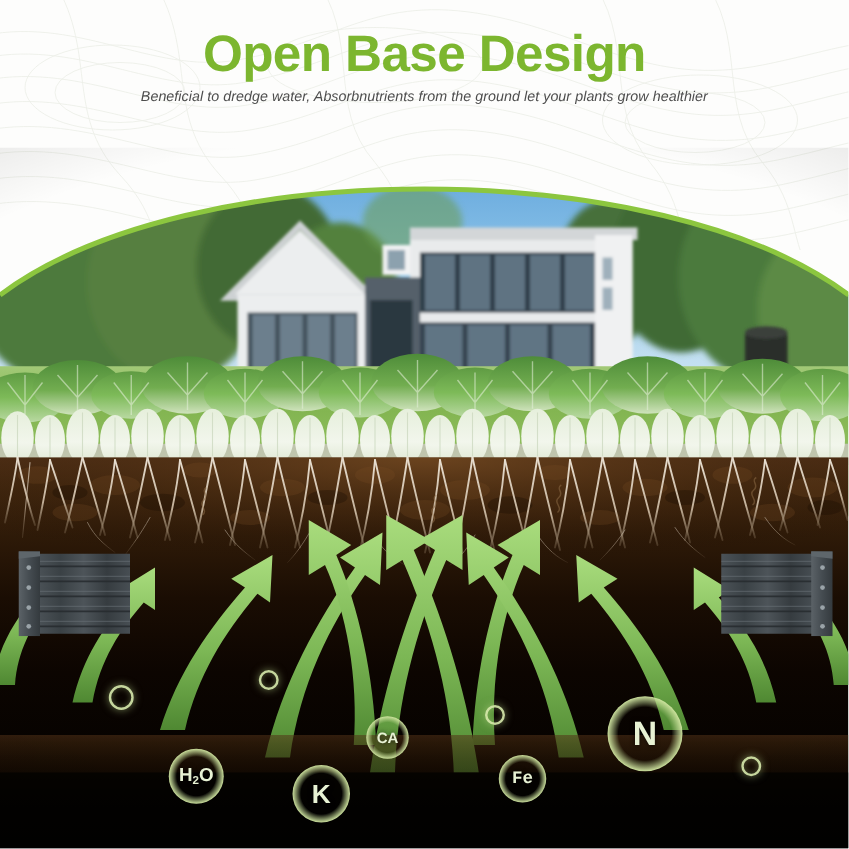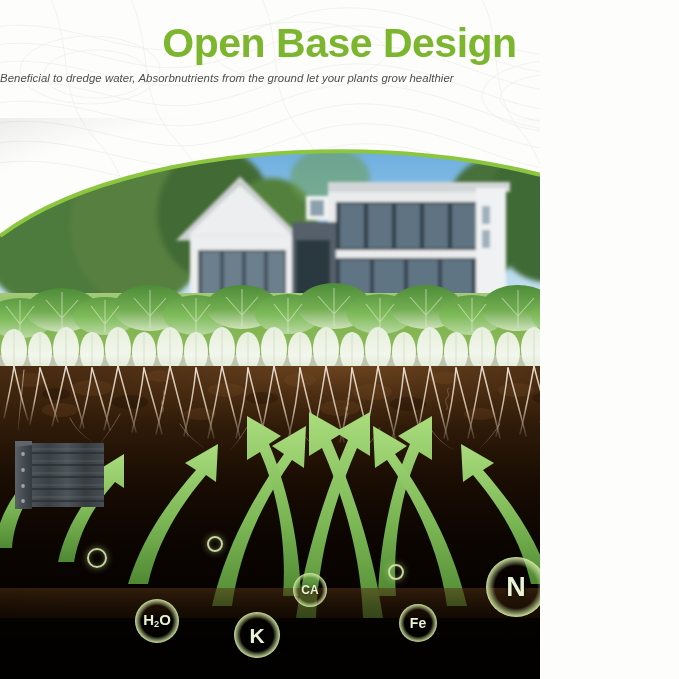--- a/index.html
+++ b/index.html
@@ -3,35 +3,35 @@
 <meta charset="utf-8">
 <style>
   * { margin:0; padding:0; box-sizing:border-box; }
   html,body { width:679px; height:679px; overflow:hidden; }
   body {
     font-family: "Liberation Sans", sans-serif;
     background:#fdfdfb;
     position:relative;
   }
 
-  #stage { position:absolute; inset:0; width:540px; height:679px; overflow:hidden; background:#fdfdfc;padding-left:26px; }
+  #stage { position:absolute; inset:0; width:679px; height:679px; overflow:hidden; background:#fdfdfc;padding-left:26px; }
 
   
   .bg-pattern { position:absolute; left:0; top:0; width:679px; height:200px; opacity:.55; pointer-events:none; }
 
   
   .header { position:absolute; left:0; top:0; width:679px; height:130px; z-index:6; }
   .title {
     position:absolute; top:20px; left:0; width:679px; text-align:center;
     font-size:41px; font-weight:bold; letter-spacing:-.5px;
     color:#7cb62f; line-height:47px;
     font-family:"Liberation Sans", sans-serif;
   }
   .subtitle {
-    position:absolute; top:72px; left:0; width:679px; 
+    position:absolute; top:72px; left:0; width:679px; text-align:center;
     font-size:11.4px; font-style:italic; color:#4d4d4d; letter-spacing:.05px;
     font-family:"Liberation Sans", sans-serif;
   }
 
   
   .photo-panel {
     position:absolute; left:0; top:118px; width:679px; height:561px;
     overflow:hidden;
   }
 
@@ -571,21 +571,21 @@
       <div class="bubble" style="left: 234px; top: 122px; width: 46px; height: 46px;">
         <span class="ring"></span>
         <span class="lbl" style="font-size: 21px;">K</span>
       </div>
       <div class="bubble" style="left: 293px; top: 83px; width: 34px; height: 34px;">
         <span class="ring"></span>
         <span class="lbl" style="font-size: 12px; text-align: right;">CA</span>
       </div>
       <div class="bubble" style="left: 399px; top: 114px; width: 38px; height: 38px;">
         <span class="ring"></span>
-        <span class="lbl" style="font-size: 14px;">Fe</span>
+        <span class="lbl" style="font-size: 14px; font-family: Liberation Mono, monospace;">Fe</span>
       </div>
       <div class="bubble" style="left: 486px; top: 67px; width: 60px; height: 60px;">
         <span class="ring"></span>
         <span class="lbl" style="font-size: 27px;">N</span>
       </div>
       <div class="ring-empty" style="left: 87px; top: 58px; width: 20px; height: 20px;"></div>
       <div class="ring-empty" style="left: 207px; top: 46px; width: 16px; height: 16px;"></div>
       <div class="ring-empty" style="left: 388px; top: 74px; width: 16px; height: 16px;"></div>
       <div class="ring-empty" style="left: 593px; top: 115px; width: 16px; height: 16px;"></div>
     </div>

